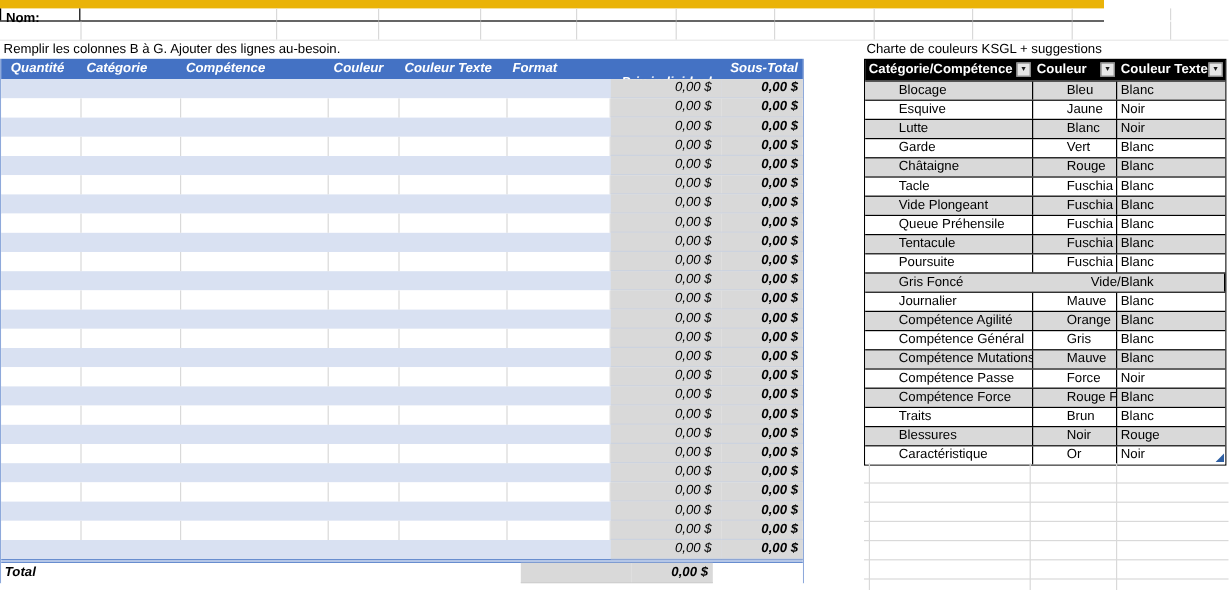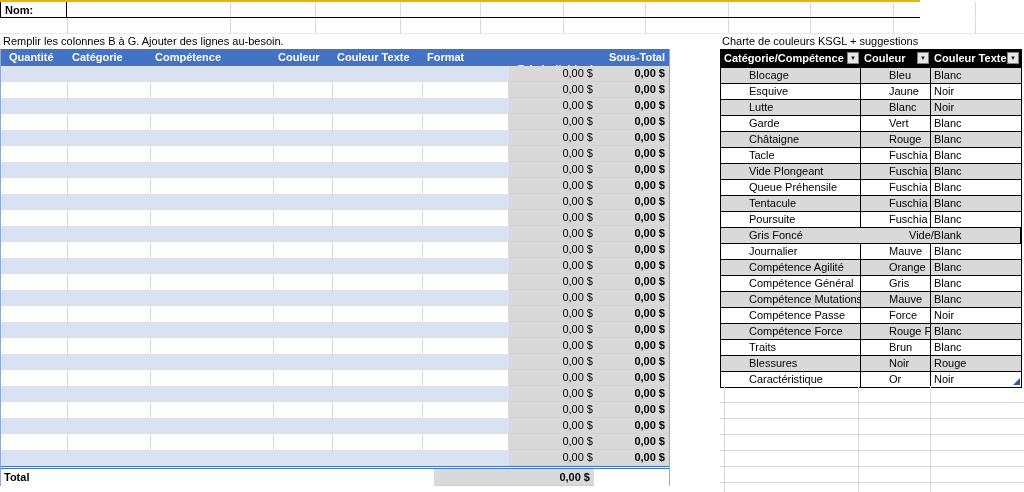--- a/index.html
+++ b/index.html
@@ -5,36 +5,36 @@
   * { margin:0; padding:0; box-sizing:border-box; }
   html,body { background:#fff; }
   #stage {
     position:relative; width:1024px; height:492px; overflow:hidden;
     background:#ffffff; font-family:"Liberation Sans", sans-serif;
     font-size:11px; color:#000;
   }
   
   .row1 {
     position:absolute; left:0; top:0; width:920px; height:18px;
-    border-top:2px solid #eab308; border-bottom:1px solid #000;
+    border-top:7px solid #eab308; border-bottom:1px solid #000;
   }
   .nom-cell {
     position:absolute; left:0; top:0; width:67px; height:100%;
     border-left:1px solid #000; border-right:1px solid #000;
     font-weight:bold; line-height:16px; padding-left:4px;
   }
   .row2 { position:absolute; left:0; top:18px; width:1024px; height:16px; border-bottom:1px solid #e8e8e8; }
   .vline { position:absolute; top:0; width:1px; height:100%; background:#d9d9d9; }
   .instructions { position:absolute; left:3px; top:33px; height:16px; line-height:16px; white-space:nowrap; }
   .chart-title { position:absolute; left:722px; top:33px; height:16px; line-height:16px; white-space:nowrap; }
 
   
   .otable {
     position:absolute; left:0; top:49px; width:670px;
-    border-left:1px solid #8ea9db; border-right:1px solid #8ea9db;
+    border-left:1px solid #8ea9db; border-right:1px solid #8ea9db;font-style:italic;
   }
   .ohdr { display:flex; height:17px; background:#4472c4; color:#fff; font-weight:bold; }
   .ohc { height:100%; line-height:17px; white-space:nowrap; overflow:hidden; padding-left:4px; }
   .ohc.c0 { padding-left:8px; }
   .ohc.c6 { text-align:right; padding:0 8px 0 0;margin-top:12px; }
   .ohc.c7 { text-align:right; padding:0 4px 0 0; }
   .c0{width:67px}.c1{width:83px}.c2{width:123px}.c3{width:59px}
   .c4{width:90px}.c5{width:86px}.c6{width:92px}.c7{width:68px}
   .orow { display:flex; height:16px; }
   .orow.b { background:#d9e1f2; }

